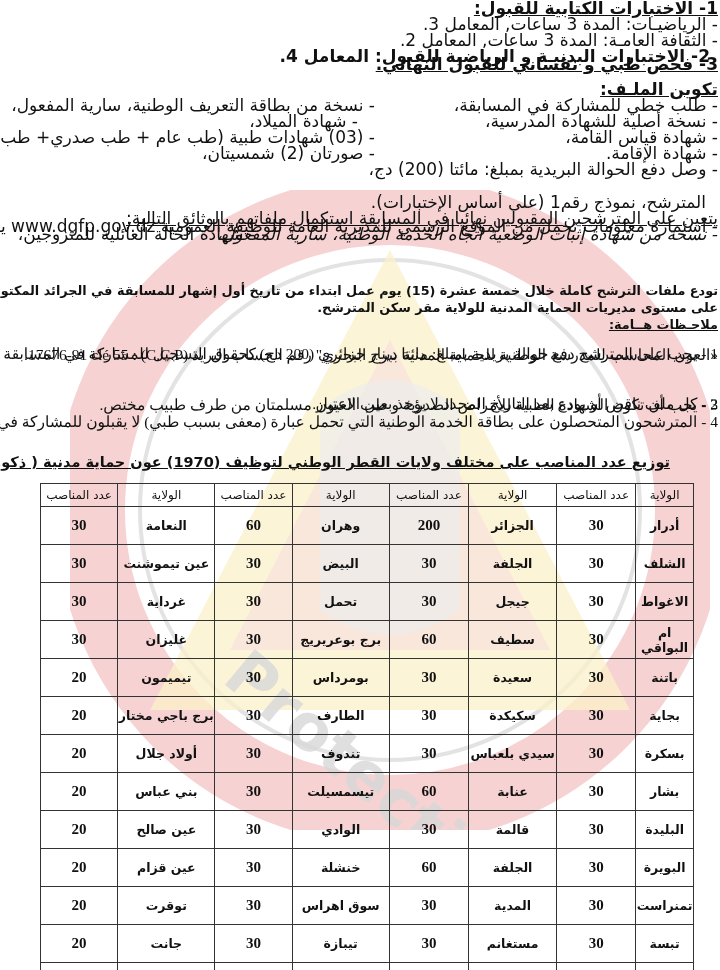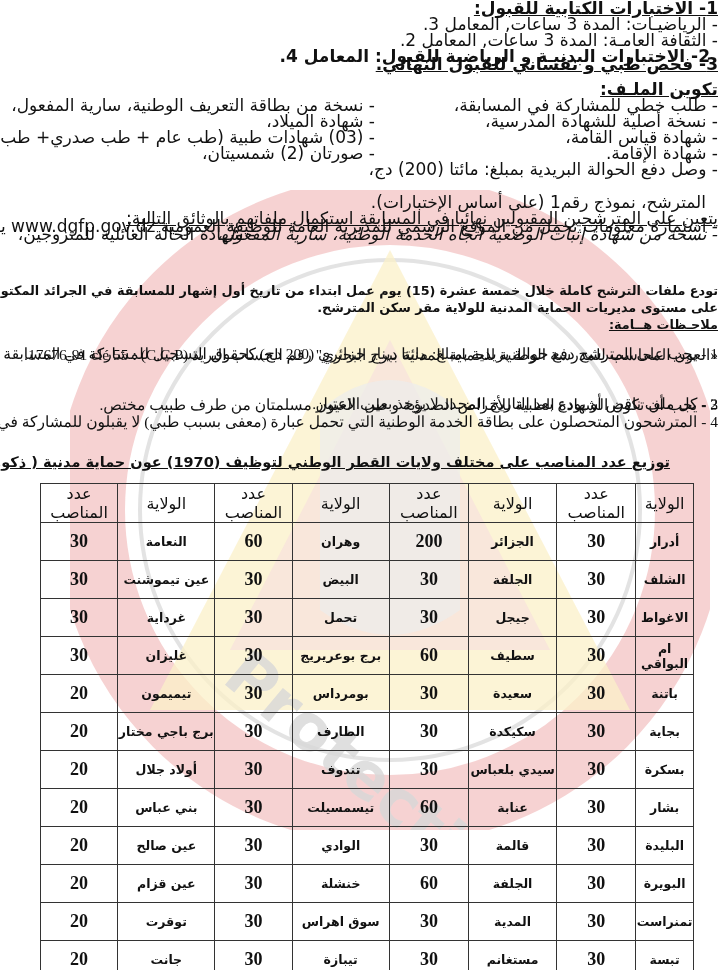--- a/index.html
+++ b/index.html
@@ -9,23 +9,23 @@
     .page { position: relative; z-index: 1; direction: rtl; }
     .abs { position: absolute; white-space: nowrap; }
     .t { font-family: "DejaVu Sans", sans-serif; font-size: 17px; line-height: 15px; }
     .tb { font-weight: bold; }
     .u { text-decoration: underline; }
     .notes { font-family: "Liberation Serif", serif; font-size: 15.5px; line-height: 17px; }
     .bold-para { font-weight: bold; font-size: 12.8px; line-height: 17px; }
     .tbl-title { font-weight: bold; font-size: 14.5px; text-decoration: underline; }
     table.dist { position: absolute; top: 483px; left: 40px; width: 654px; border-collapse: collapse; direction: rtl; }
     table.dist td, table.dist th { border: 1px solid #333; text-align: center; vertical-align: middle; }
-    table.dist th { font-weight: normal; font-size: 16px; height: 23px; }
+    table.dist th { font-weight: normal; font-size: 12px; height: 23px; }
     table.dist td { height: 38px; font-size: 12.5px; font-weight: bold; }
-    table.dist td.n { font-family: "Liberation Serif", serif; font-size: 18px; }
+    table.dist td.n { font-family: "Liberation Serif", serif; font-size: 15px; }
     .c-wil { width: 57px; }
     .c-num { width: 78px; }
     .c-wil2 { width: 87px; }
     .c-num2 { width: 78px; }
     .c-wil3 { width: 96px; }
     .c-num3 { width: 76px; }
     .c-wil4 { width: 96px; }
     .c-num4 { width: 76px; }
   </style>
 </head>
@@ -49,21 +49,21 @@
   <div class="abs t tb u" style="right:2px; top:57px;">3- فحص طبي و نفساني للقبول النهائي.</div>
 
   <div class="abs t tb u" style="right:2px; top:82px;">تكوين الملـف:</div>
 
   <div class="abs t" style="right:2px; top:98px;">- طلب خطي للمشاركة في المسابقة،</div>
   <div class="abs t" style="right:2px; top:114px;">- نسخة أصلية للشهادة المدرسية،</div>
   <div class="abs t" style="right:2px; top:130px;">- شهادة قياس القامة،</div>
   <div class="abs t" style="right:2px; top:146px;">- شهادة الإقامة.</div>
 
   <div class="abs t" style="right:345px; top:98px;">- نسخة من بطاقة التعريف الوطنية، سارية المفعول،</div>
-  <div class="abs t" style="right:345px; top:114px;">- شهادة الميلاد،</div>
+  <div class="abs t" style="right:362px; top:114px;">- شهادة الميلاد،</div>
   <div class="abs t" style="right:345px; top:130px;">- (03) شهادات طبية (طب عام + طب صدري+ طب العيون)،</div>
   <div class="abs t" style="right:345px; top:146px;">- صورتان (2) شمسيتان،</div>
 
   <div class="abs t" style="right:2px; top:162px;">- وصل دفع الحوالة البريدية بمبلغ: مائتا (200) دج،</div>
   <div class="abs t" style="right:2px; top:179px;margin-top:40px;">- استمارة معلومات تحمل من الموقع الرسمي للمديرية العامة للوظيفة العمومية www.dgfp.gov.dz يتم ملؤها وإمضاؤها من طرف</div>
   <div class="abs t" style="right:14px; top:195px;margin-left:48px;">المترشح، نموذج رقم1 (على أساس الإختبارات).</div>
   <div class="abs t u" style="right:2px; top:211px;">يتعين على المترشحين المقبولين نهائيا في المسابقة استكمال ملفاتهم بالوثائق التالية:</div>
   <div class="abs t" style="right:2px; top:227px;font-style:italic;">- نسخة من شهادة إثبات الوضعية اتجاه الخدمة الوطنية، سارية المفعول،</div>
   <div class="abs t" style="right:465px; top:227px;">- شهادة الحالة العائلية للمتزوجين،</div>
 

